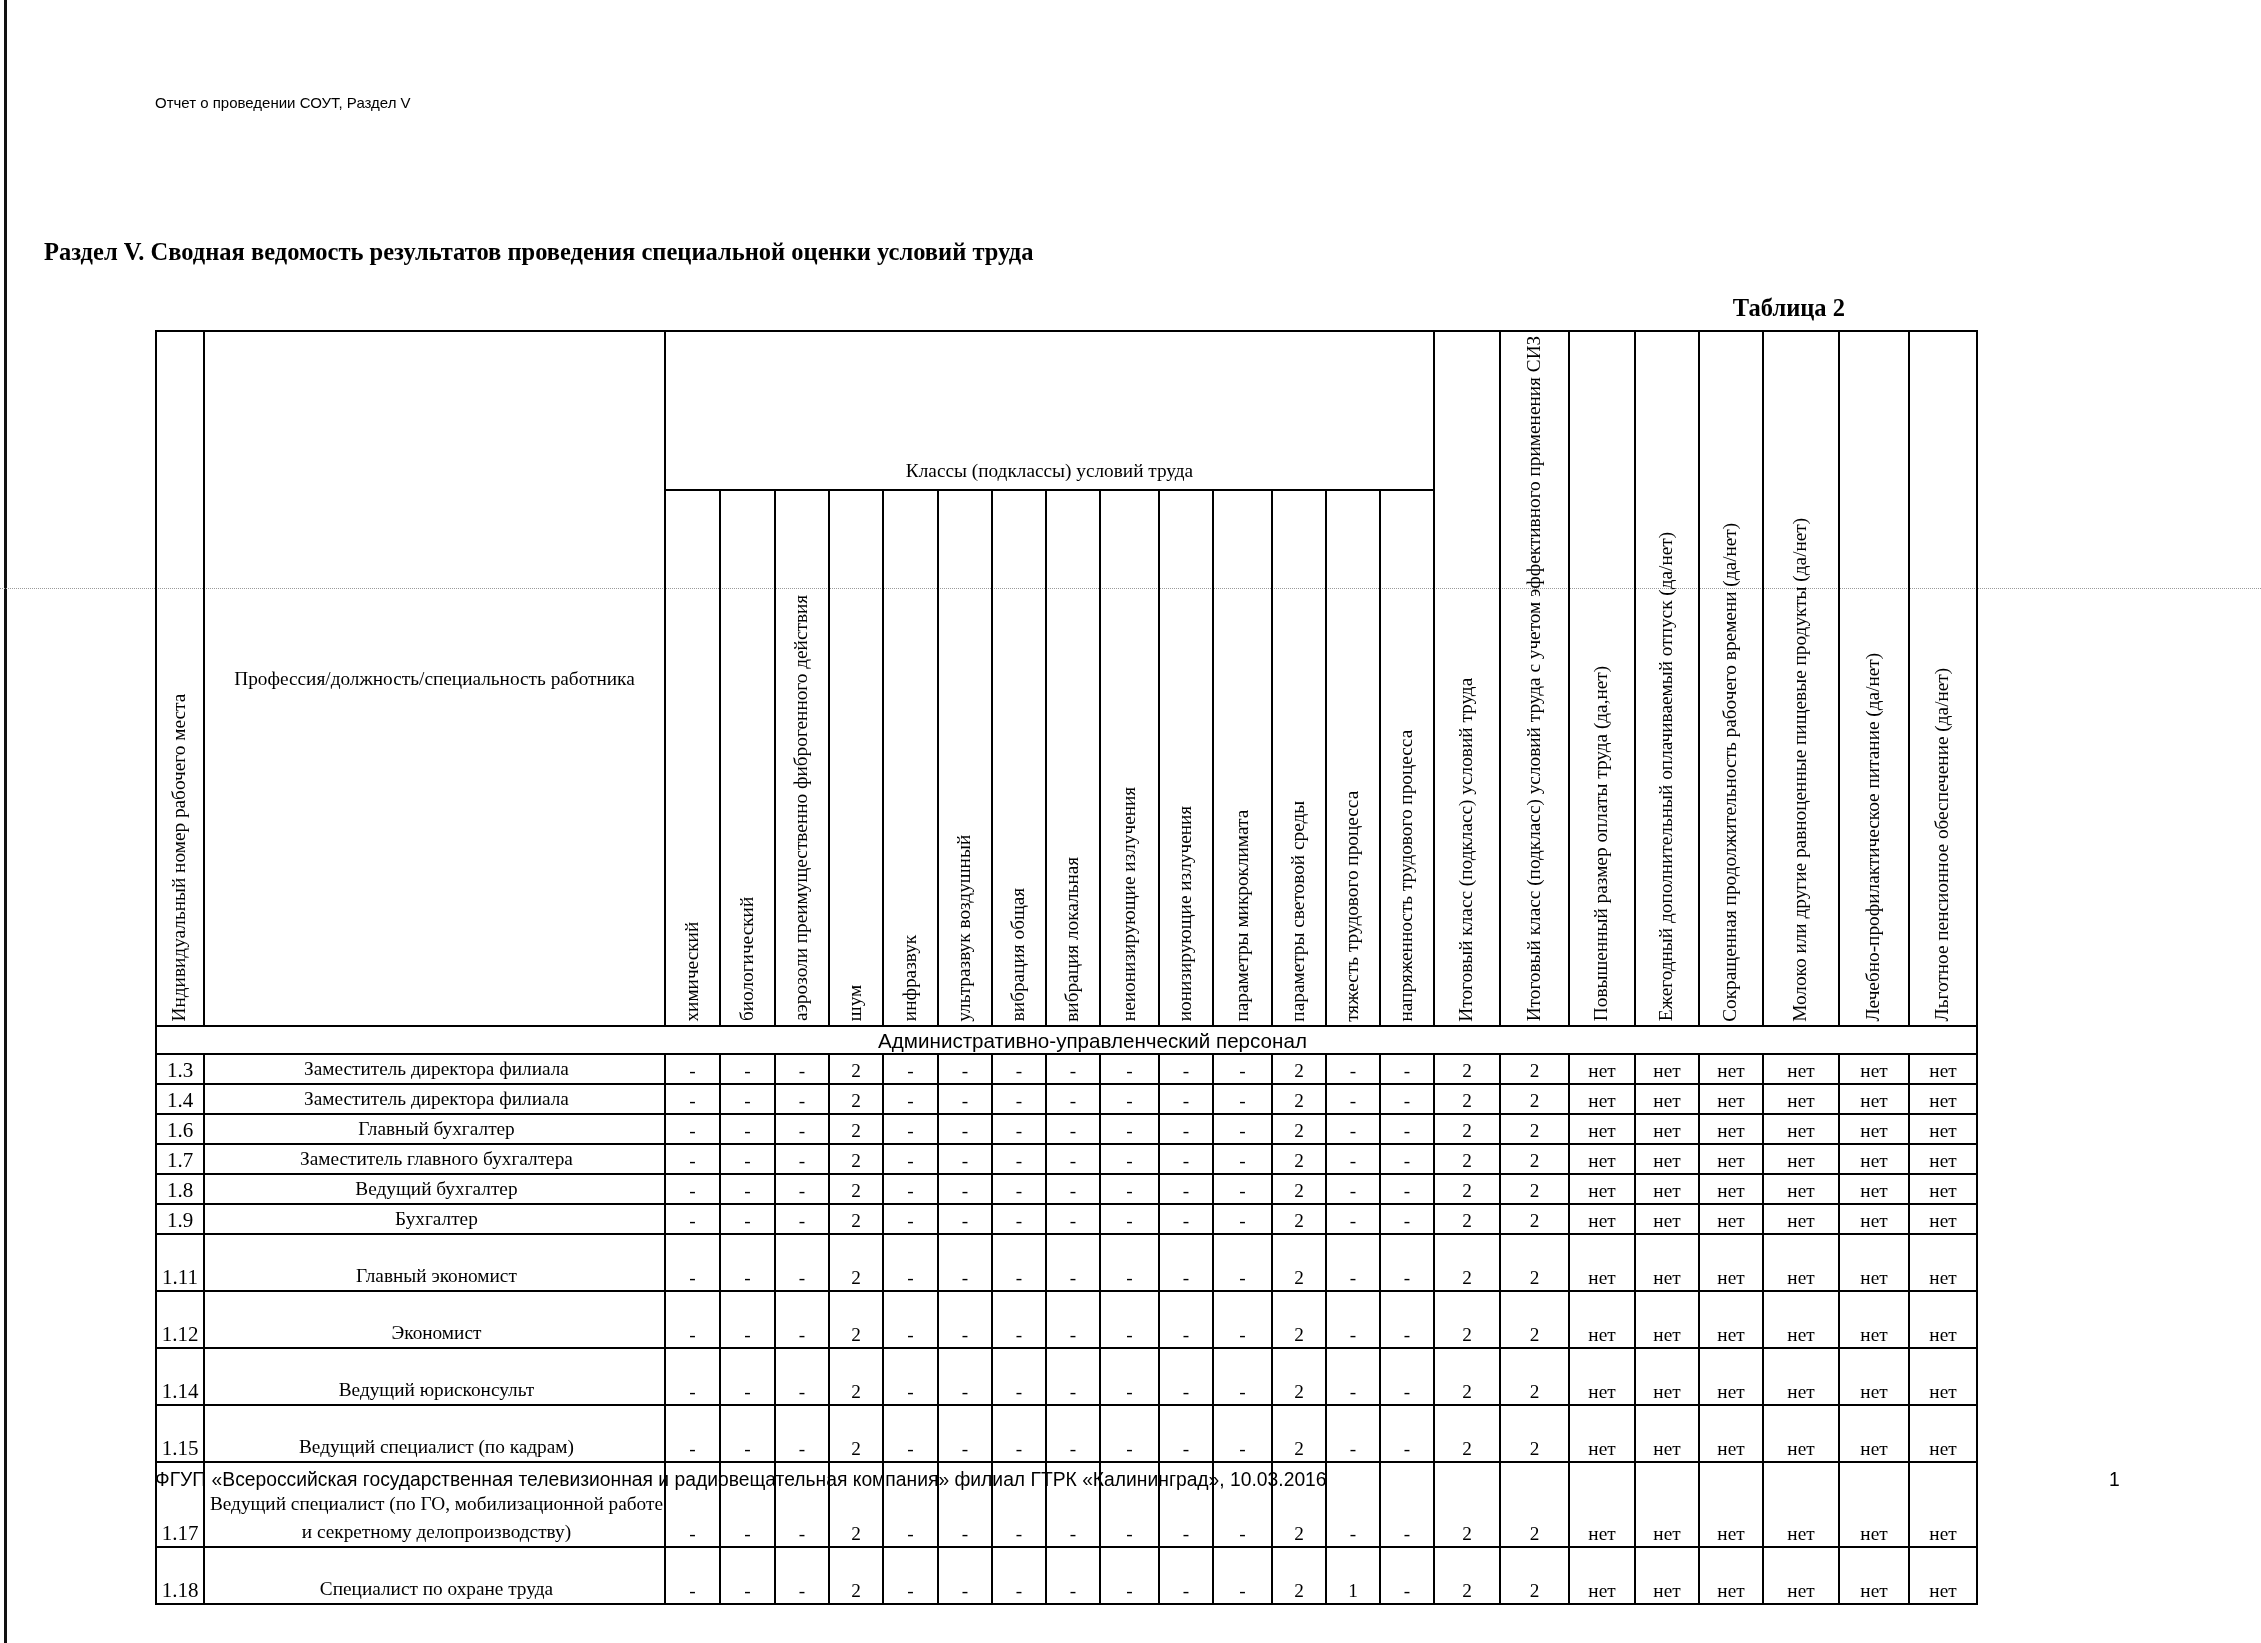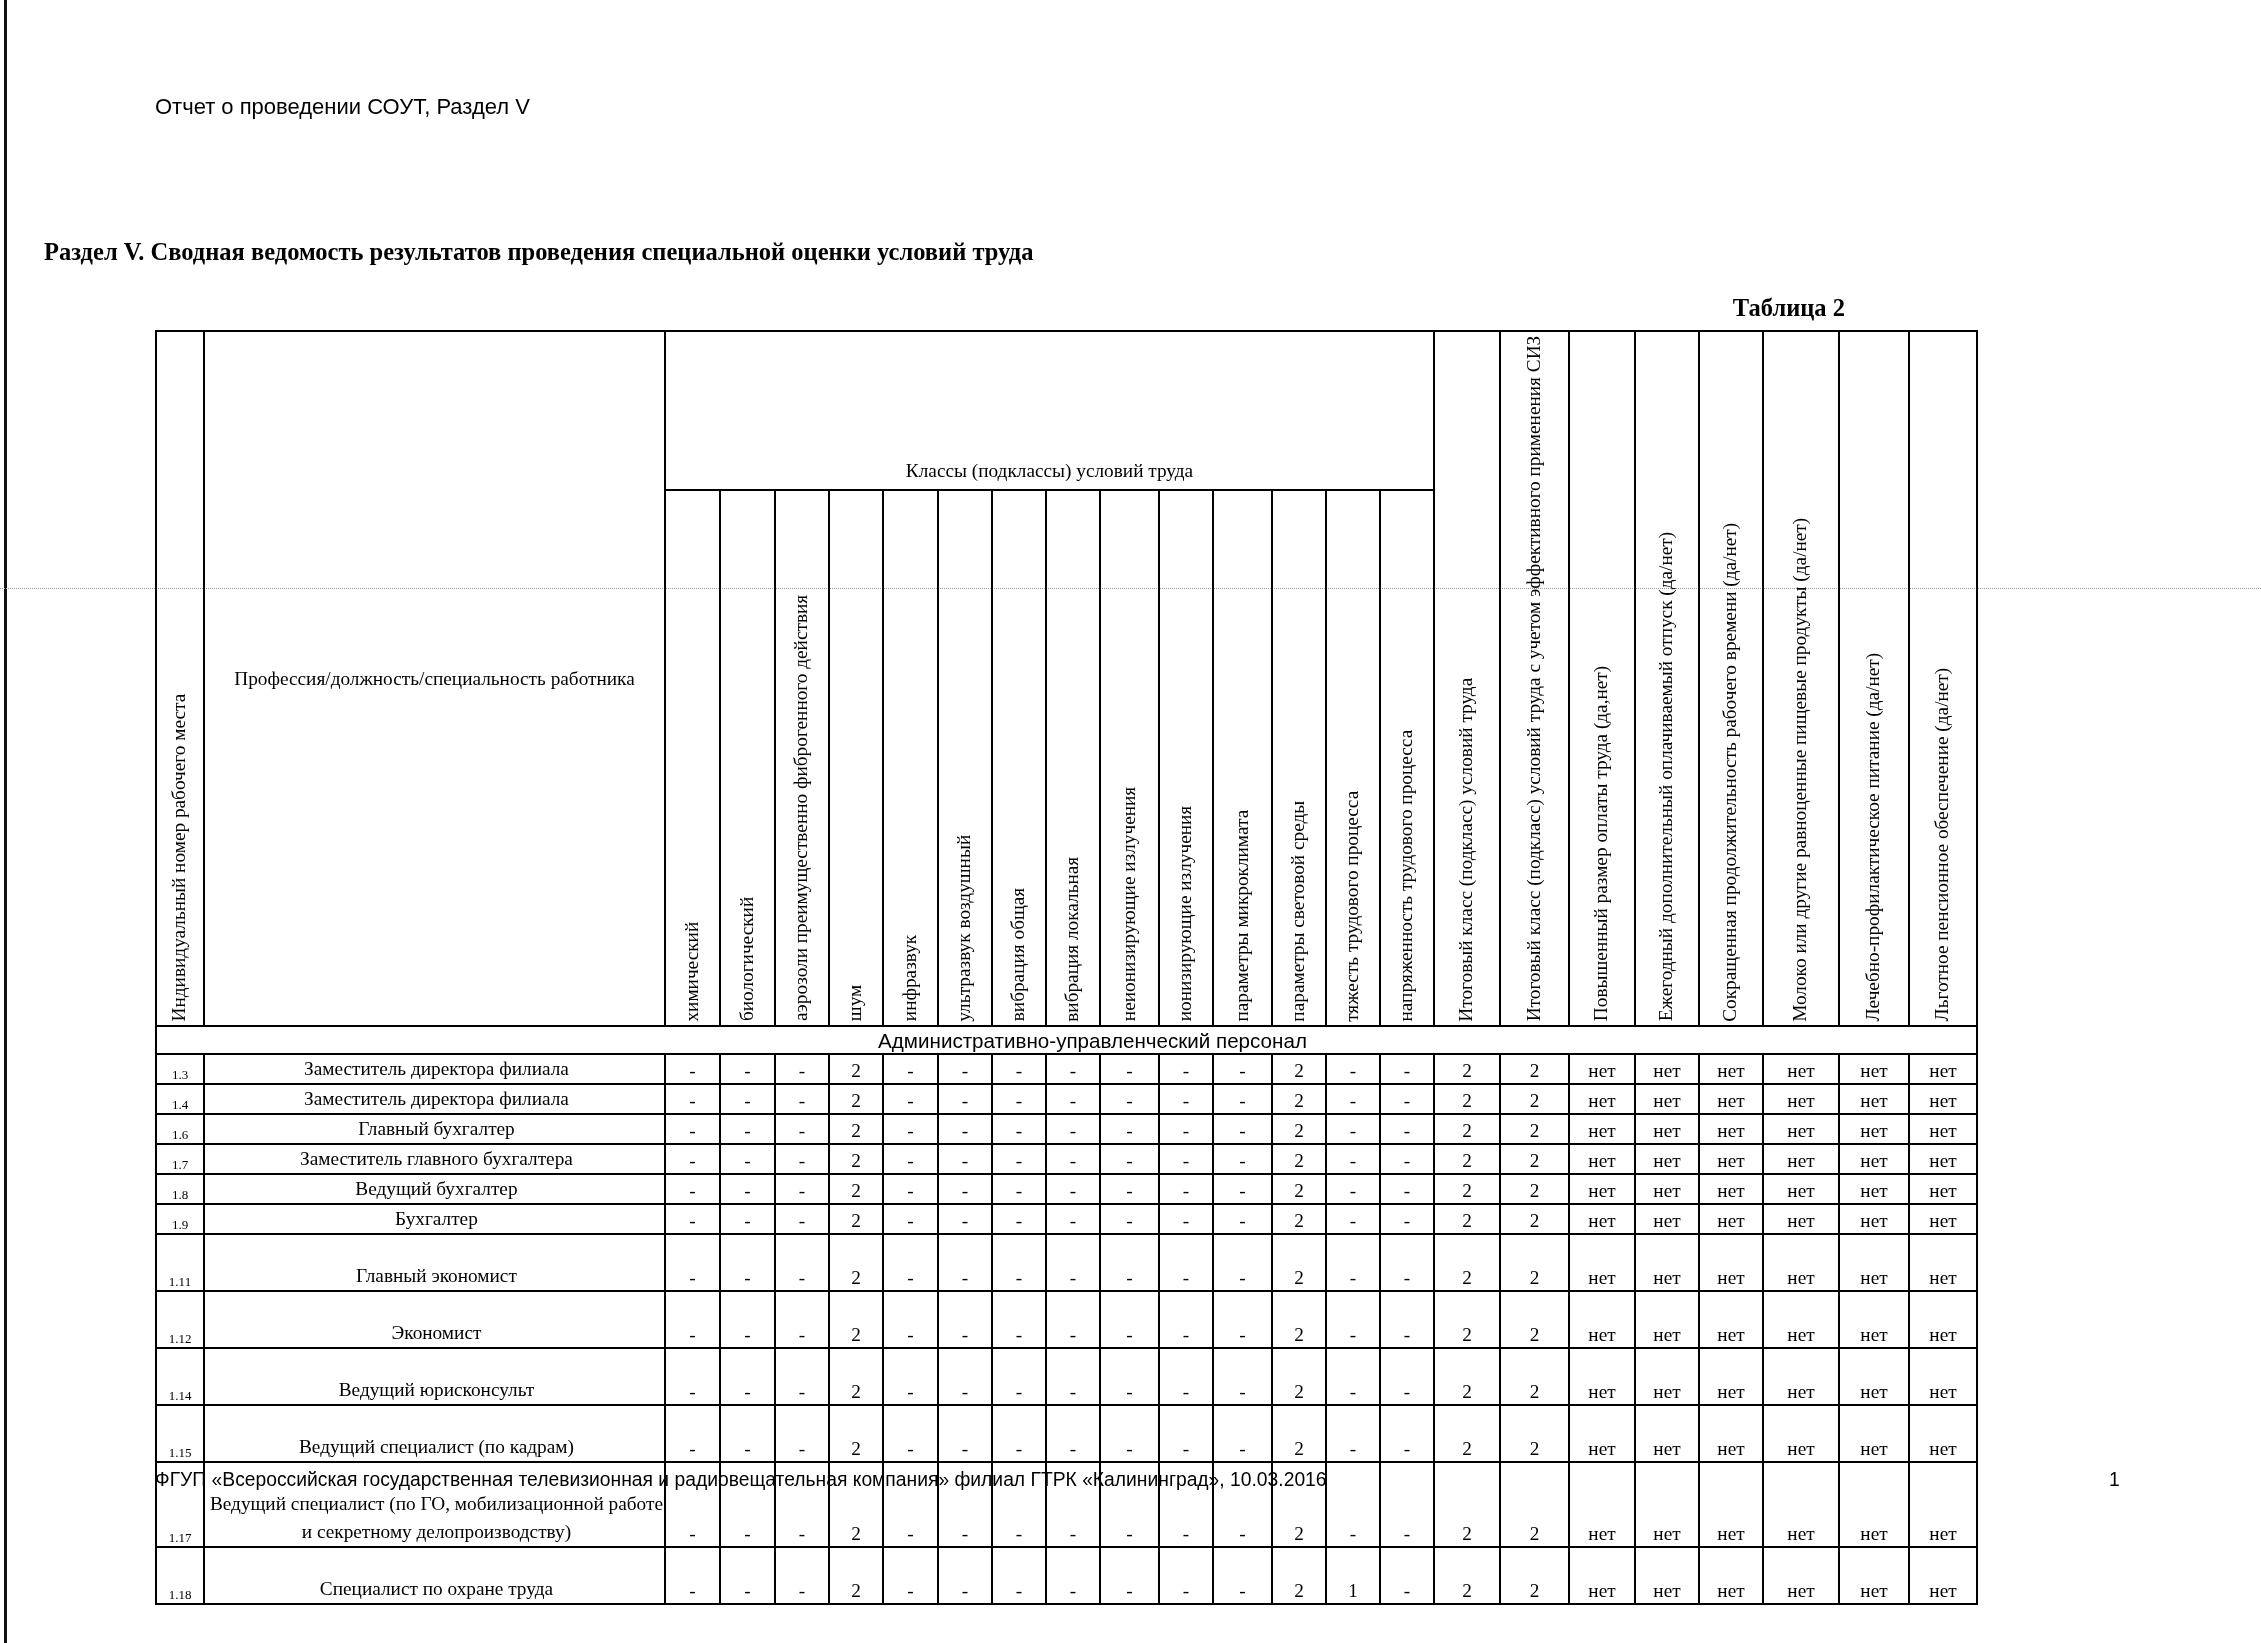--- a/index.html
+++ b/index.html
@@ -1,28 +1,28 @@
 <!DOCTYPE html>
 <html style="font-size:10.3px"><head>
 <meta charset="utf-8">
 <style>
   html, body { margin:0; padding:0; background:#ffffff; }
   body { width:2261px; height:1643px; position:relative; overflow:hidden; color:#000; }
   .scanline-left { position:absolute; left:3.9px; top:0; width:3.2px; height:1643px; background:#111; }
   .dashline { position:absolute; left:0; top:588px; width:2261px; height:0; border-top:1.3px dotted #9a9a9a; }
-  .header-text { position:absolute; left:155px; top:94px; font-family:"Liberation Sans", sans-serif; font-size:22px; }
+  .header-text { position:absolute; left:155px; top:94px; font-family:"Liberation Sans", sans-serif; font-size:15px; }
   .title { position:absolute; left:0; width:2000px; top:238px; text-align:left; font-family:"Liberation Serif", serif; font-weight:bold; font-size:24.5px; padding-left:44px; box-sizing:border-box; }
   .table-label { position:absolute; right:416px; top:294px; font-family:"Liberation Serif", serif; font-weight:bold; font-size:24.5px; }
   table.main { position:absolute; left:155px; top:330px; border-collapse:collapse; table-layout:fixed; font-family:"Liberation Serif", serif; font-size:19.3px; }
   table.main td, table.main th { border:2.6px solid #000; padding:0; text-align:center; vertical-align:bottom; font-weight:normal; overflow:hidden; }
   th.vcell { vertical-align:bottom; }
   th.vcell > div { writing-mode:vertical-rl; transform:rotate(180deg); text-align:left; line-height:24.5px; margin:0 auto; padding:3.9px 1.3px; }
   .prof-head { vertical-align:middle !important; line-height:28px; }
   .section-row td { border-left:none; border-right:none; font-family:"Liberation Sans", sans-serif; font-weight:bold; font-size:20.6px; text-align:left; padding-left:52px !important; vertical-align:middle; height:26px;margin-left:28px; }
-  td.num { text-align:center; font-size:13px; }
+  td.num { text-align:center; font-size:21px; }
   td.name { text-align:left; padding-left:3.9px !important; line-height:28px; }
   td.val { font-size:19.3px; padding-bottom:1.3px !important; }
   .footer { position:absolute; left:155px; top:1469px; font-family:"Liberation Sans", sans-serif; font-size:19.3px; }
   .page-num { position:absolute; left:2109px; top:1469px; font-family:"Liberation Sans", sans-serif; font-size:19.3px; }
 </style>
 </head>
 <body>
 
 <div class="scanline-left"></div>
 <div class="dashline"></div>

